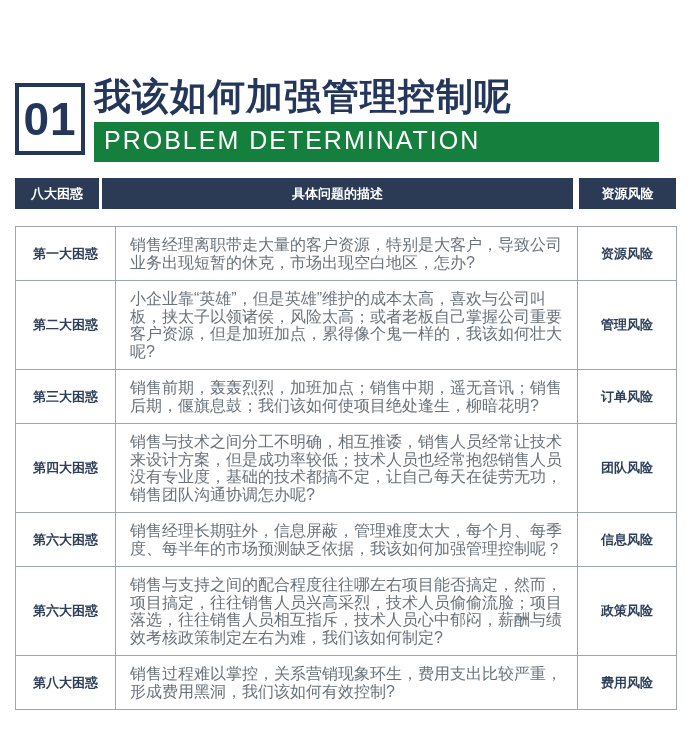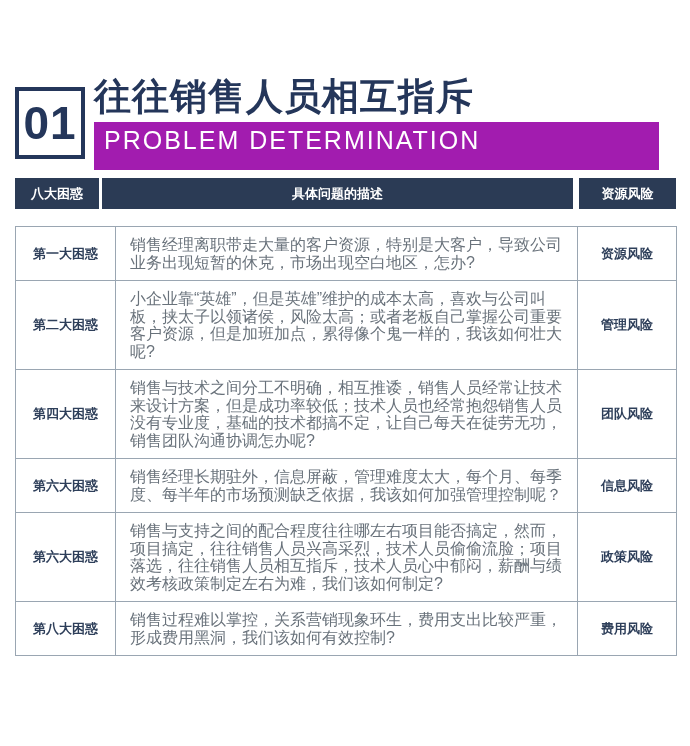--- a/index.html
+++ b/index.html
@@ -30,22 +30,22 @@
     font-size: 37px;
     font-weight: 800;
     color: #24365a;
     letter-spacing: 1px;
     line-height: 42px;
     white-space: nowrap;
   }
   .banner {
     margin-top: 4px;
     width: calc(100% - 16px);
-    height: 48px;
-    background: #a21caf;
+    height: 40px;
+    background: #15803d;
     color: #ffffff;
     font-size: 25px;
     letter-spacing: 2px;
     line-height: 36px;
     padding-left: 10px;
     box-sizing: border-box;
     overflow: hidden;
   }
   
   .table-wrap {
@@ -88,21 +88,21 @@
     text-align: left;
     vertical-align: middle;
   }
 </style>
 </head>
 <body>
 
 <div class="header-wrap">
   <div class="num-box">01</div>
   <div class="header-right">
-    <div class="page-title">往往销售人员相互指斥</div>
+    <div class="page-title">我该如何加强管理控制呢</div>
     <div class="banner">PROBLEM DETERMINATION</div>
   </div>
 </div>
 
 <div class="table-wrap">
   <div class="thead">
     <div class="th th1">八大困惑</div>
     <div class="th th2">具体问题的描述</div>
     <div class="th th3">资源风险</div>
   </div>
@@ -117,20 +117,25 @@
       <td class="c1">第一大困惑</td>
       <td class="c2">销售经理离职带走大量的客户资源，特别是大客户，导致公司业务出现短暂的休克，市场出现空白地区，怎办?</td>
       <td class="c3">资源风险</td>
     </tr>
     <tr>
       <td class="c1">第二大困惑</td>
       <td class="c2">小企业靠“英雄”，但是英雄”维护的成本太高，喜欢与公司叫板，挟太子以领诸侯，风险太高；或者老板自己掌握公司重要客户资源，但是加班加点，累得像个鬼一样的，我该如何壮大呢?</td>
       <td class="c3">管理风险</td>
     </tr>
     <tr>
+      <td class="c1">第三大困惑</td>
+      <td class="c2">销售前期，轰轰烈烈，加班加点；销售中期，遥无音讯；销售后期，偃旗息鼓；我们该如何使项目绝处逢生，柳暗花明?</td>
+      <td class="c3">订单风险</td>
+    </tr>
+    <tr>
       <td class="c1">第四大困惑</td>
       <td class="c2">销售与技术之间分工不明确，相互推诿，销售人员经常让技术来设计方案，但是成功率较低；技术人员也经常抱怨销售人员没有专业度，基础的技术都搞不定，让自己每天在徒劳无功，销售团队沟通协调怎办呢?</td>
       <td class="c3">团队风险</td>
     </tr>
     <tr>
       <td class="c1">第六大困惑</td>
       <td class="c2">销售经理长期驻外，信息屏蔽，管理难度太大，每个月、每季度、每半年的市场预测缺乏依据，我该如何加强管理控制呢？</td>
       <td class="c3">信息风险</td>
     </tr>
     <tr>

